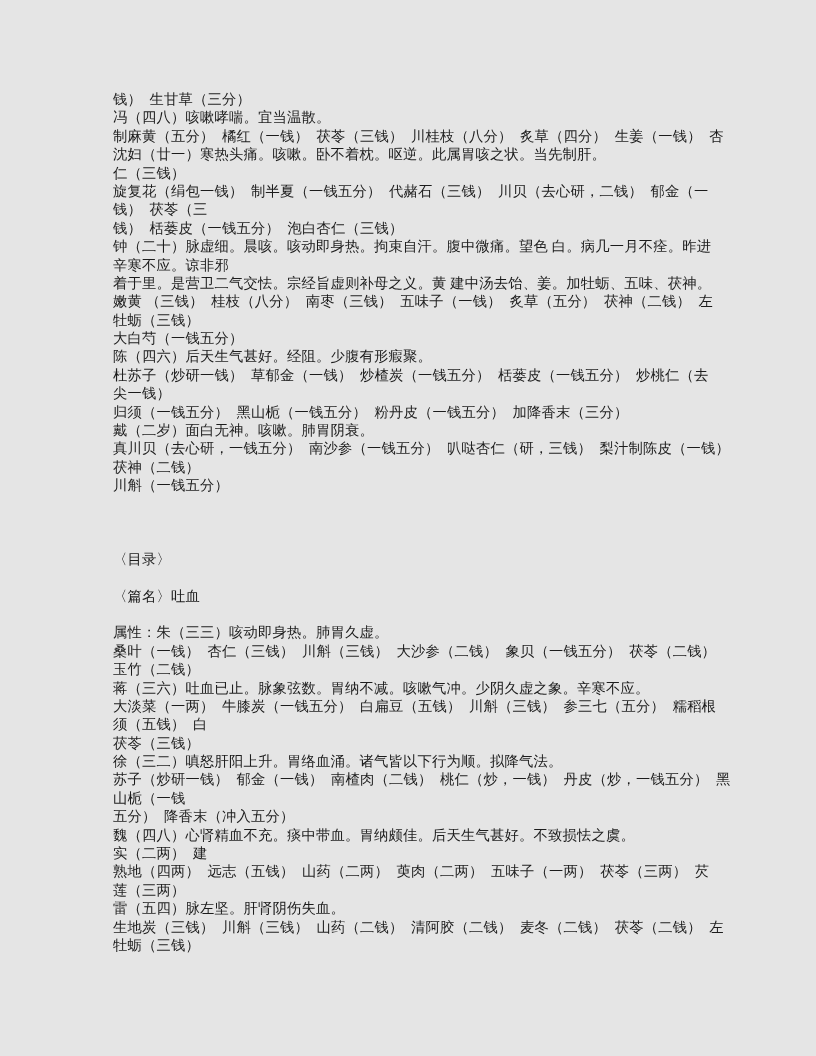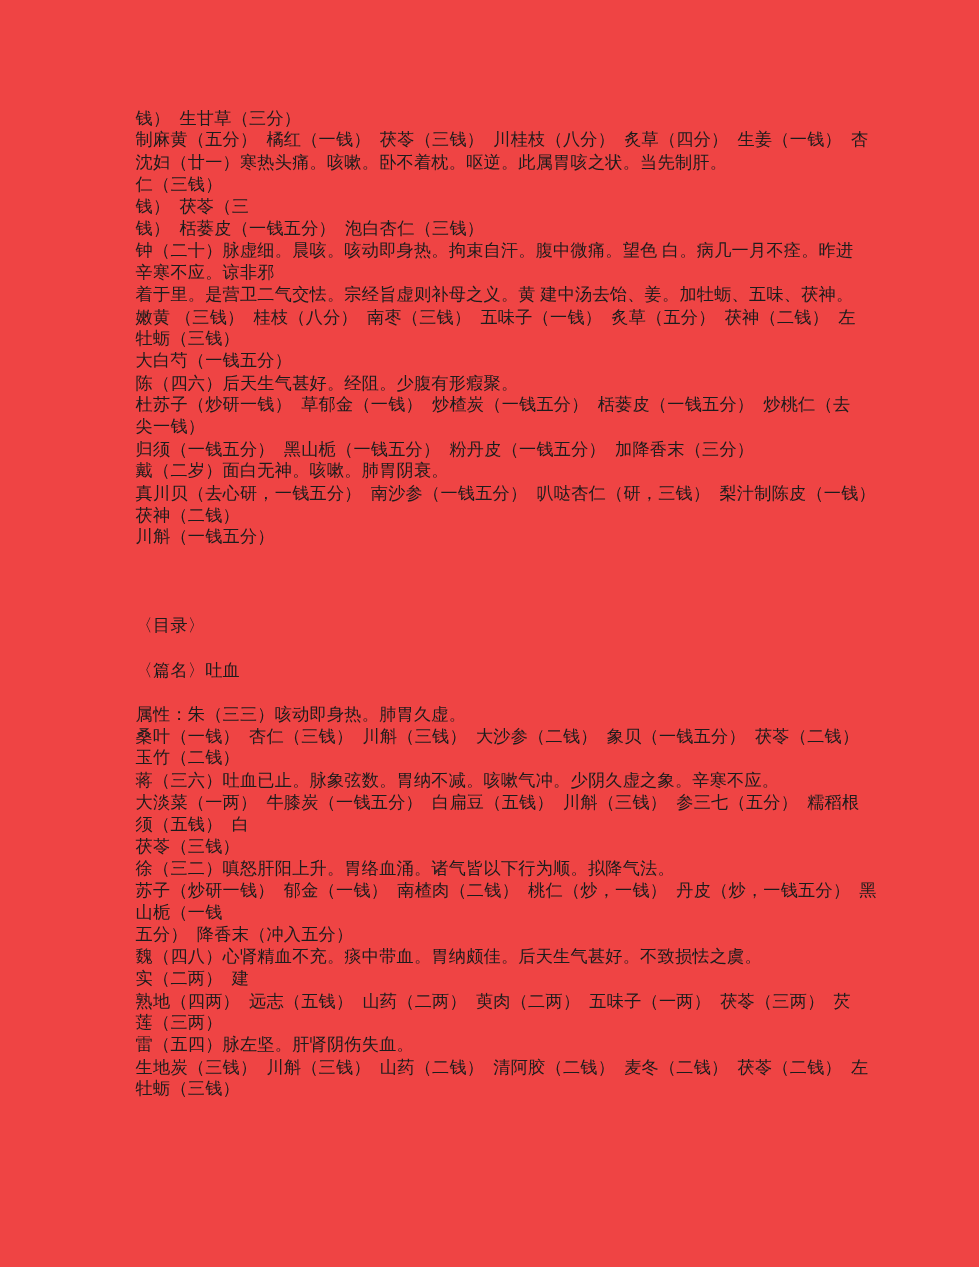--- a/index.html
+++ b/index.html
@@ -13,21 +13,21 @@
     position: relative;
     overflow: hidden;
     font-family: "Liberation Serif", "DejaVu Serif", serif;
   }
   .page {
     position: absolute;
     left: 0;
     top: 0;
     width: 816px;
     height: 1056px;
-    background: #ef4444;
+    background: #e5e5e5;
   }
   .text-block {
     position: absolute;
     left: 113px;
     top: 90px;
     width: 620px;
     color: #1c1c1c;
     font-size: 14.3px;
     line-height: 18.4px;
   }
@@ -36,23 +36,25 @@
     white-space: pre;
     letter-spacing: 0.2px;
   }
 </style>
 </head>
 <body>
 
 <div class="page">
   <div class="text-block" style="color: rgb(28, 28, 28);">
       <div class="ln">钱）  生甘草（三分）</div>
+      <div class="ln">冯（四八）咳嗽哮喘。宜当温散。</div>
       <div class="ln">制麻黄（五分）  橘红（一钱）  茯苓（三钱）  川桂枝（八分）  炙草（四分）  生姜（一钱）  杏</div>
       <div class="ln">沈妇（廿一）寒热头痛。咳嗽。卧不着枕。呕逆。此属胃咳之状。当先制肝。</div>
       <div class="ln">仁（三钱）</div>
+      <div class="ln">旋复花（绢包一钱）  制半夏（一钱五分）  代赭石（三钱）  川贝（去心研，二钱）  郁金（一</div>
       <div class="ln">钱）  茯苓（三</div>
       <div class="ln">钱）  栝蒌皮（一钱五分）  泡白杏仁（三钱）</div>
       <div class="ln">钟（二十）脉虚细。晨咳。咳动即身热。拘束自汗。腹中微痛。望色 白。病几一月不痊。昨进</div>
       <div class="ln">辛寒不应。谅非邪</div>
       <div class="ln">着于里。是营卫二气交怯。宗经旨虚则补母之义。黄 建中汤去饴、姜。加牡蛎、五味、茯神。</div>
       <div class="ln">嫩黄 （三钱）  桂枝（八分）  南枣（三钱）  五味子（一钱）  炙草（五分）  茯神（二钱）  左</div>
       <div class="ln">牡蛎（三钱）</div>
       <div class="ln">大白芍（一钱五分）</div>
       <div class="ln">陈（四六）后天生气甚好。经阻。少腹有形瘕聚。</div>
       <div class="ln">杜苏子（炒研一钱）  草郁金（一钱）  炒楂炭（一钱五分）  栝蒌皮（一钱五分）  炒桃仁（去</div>

